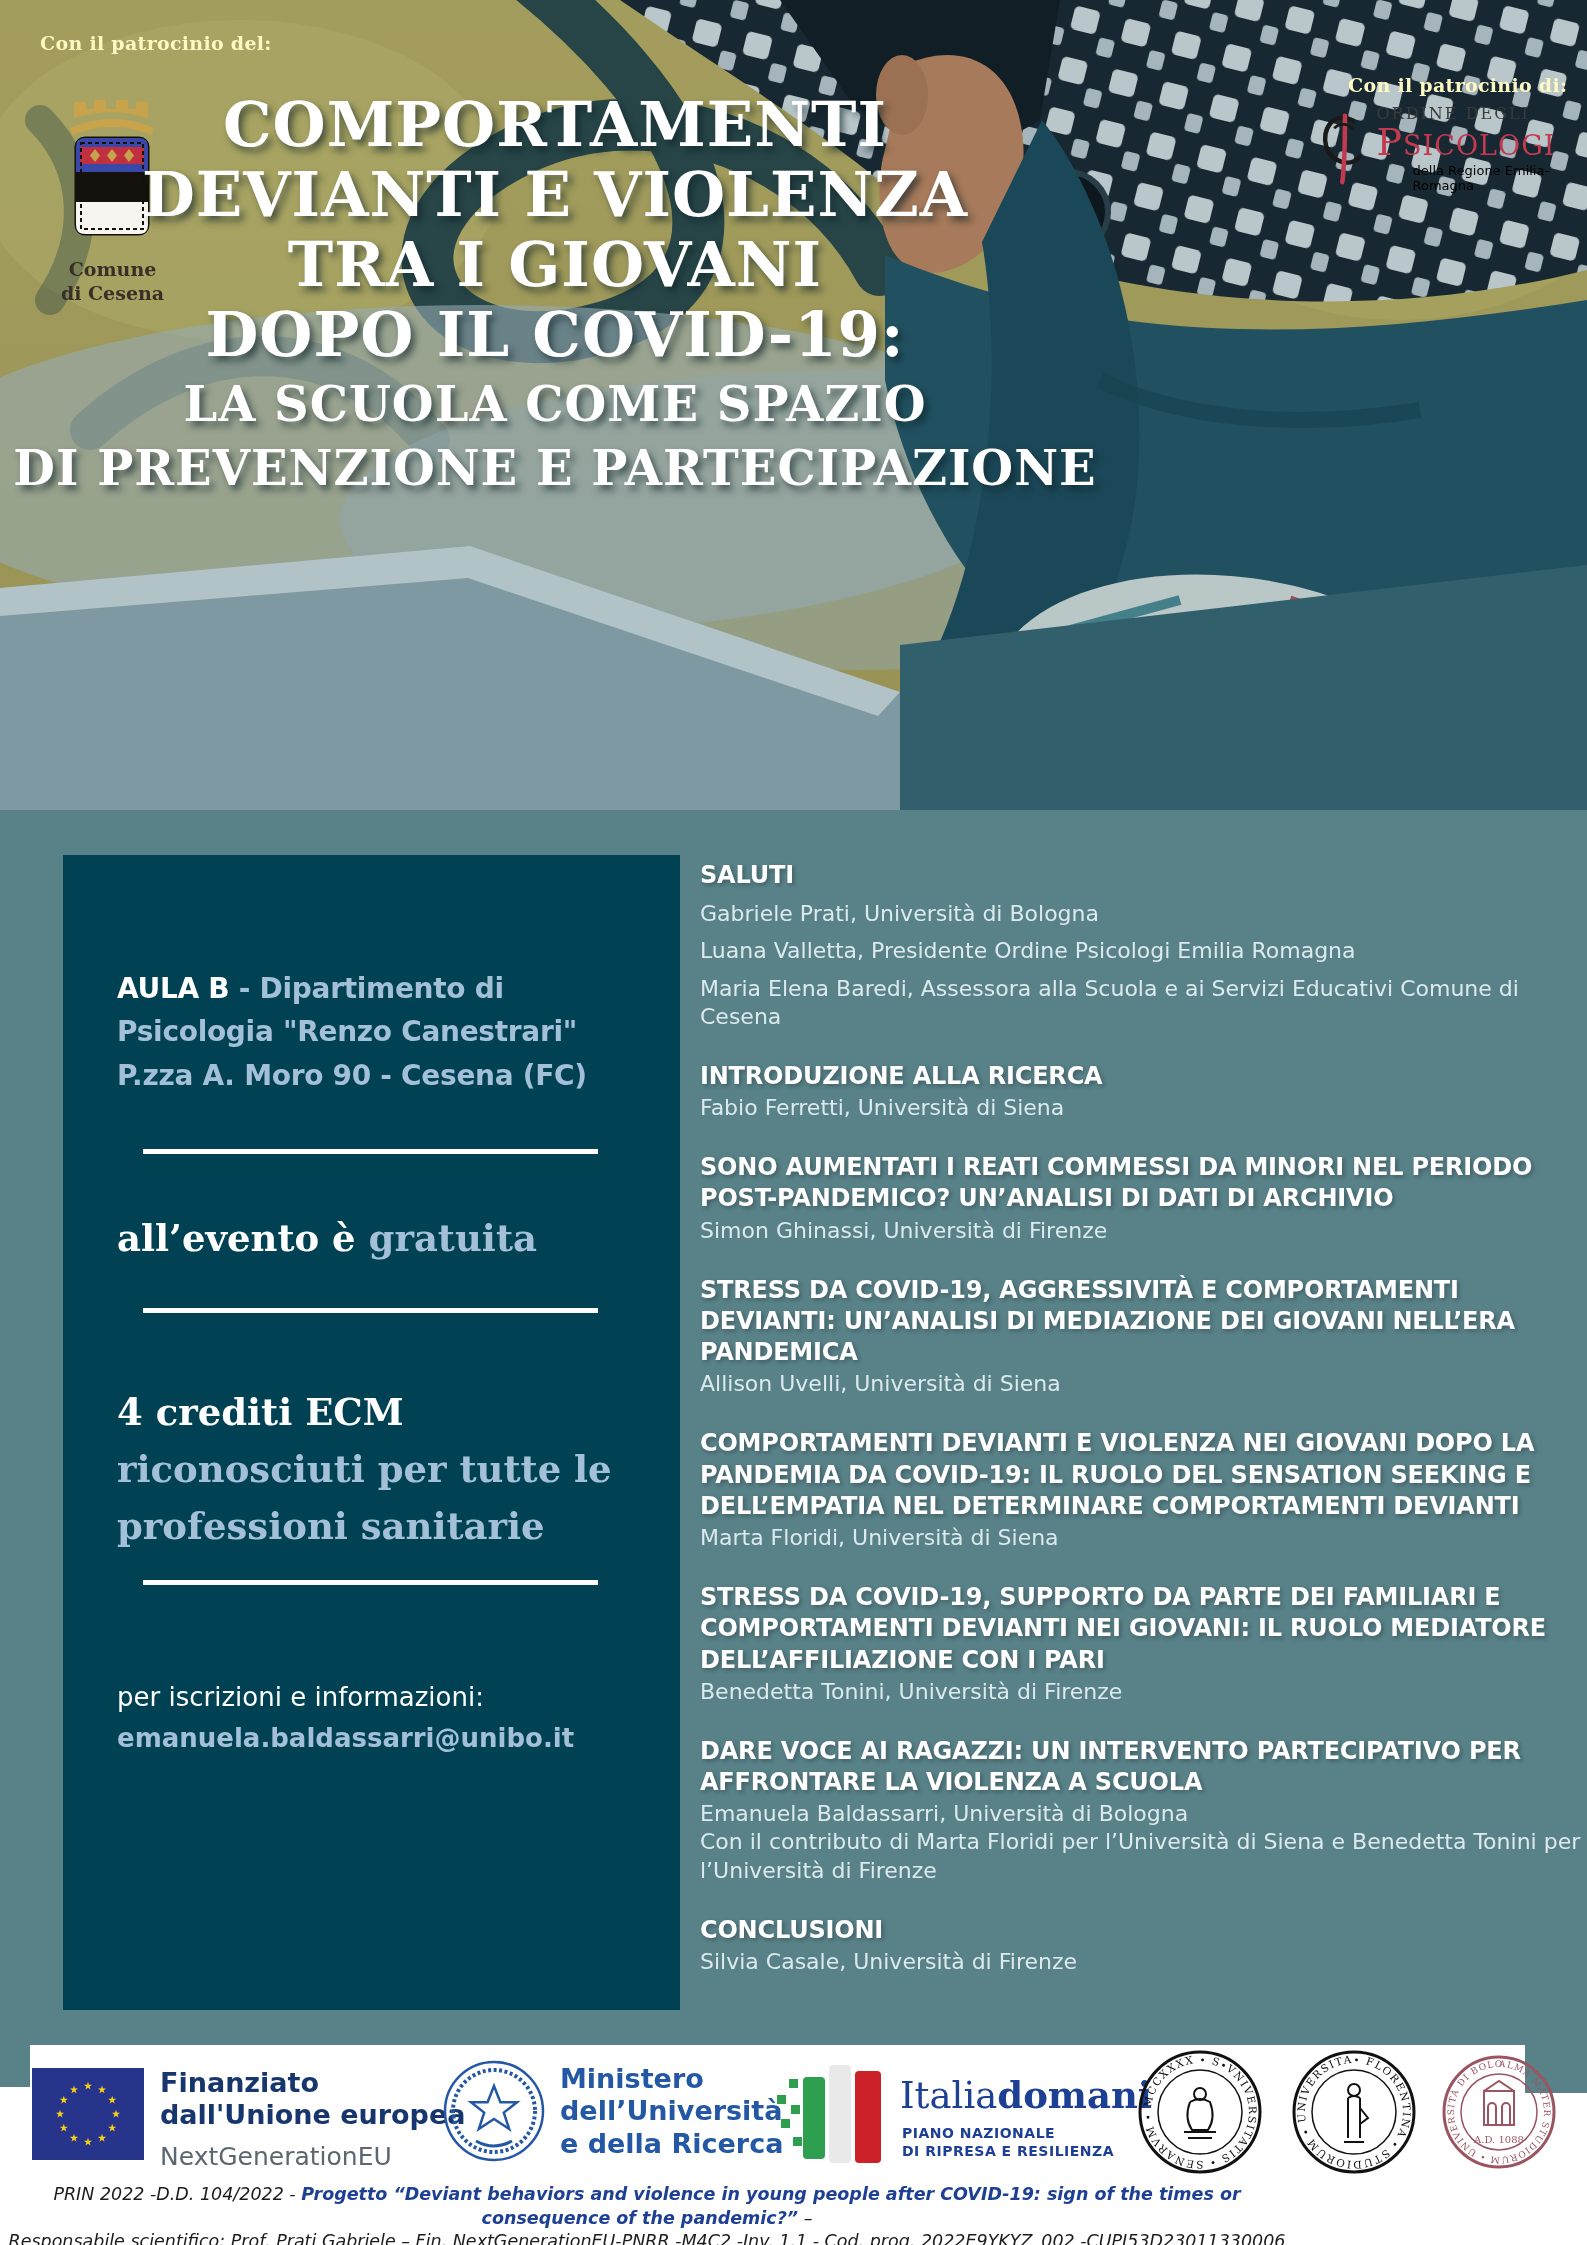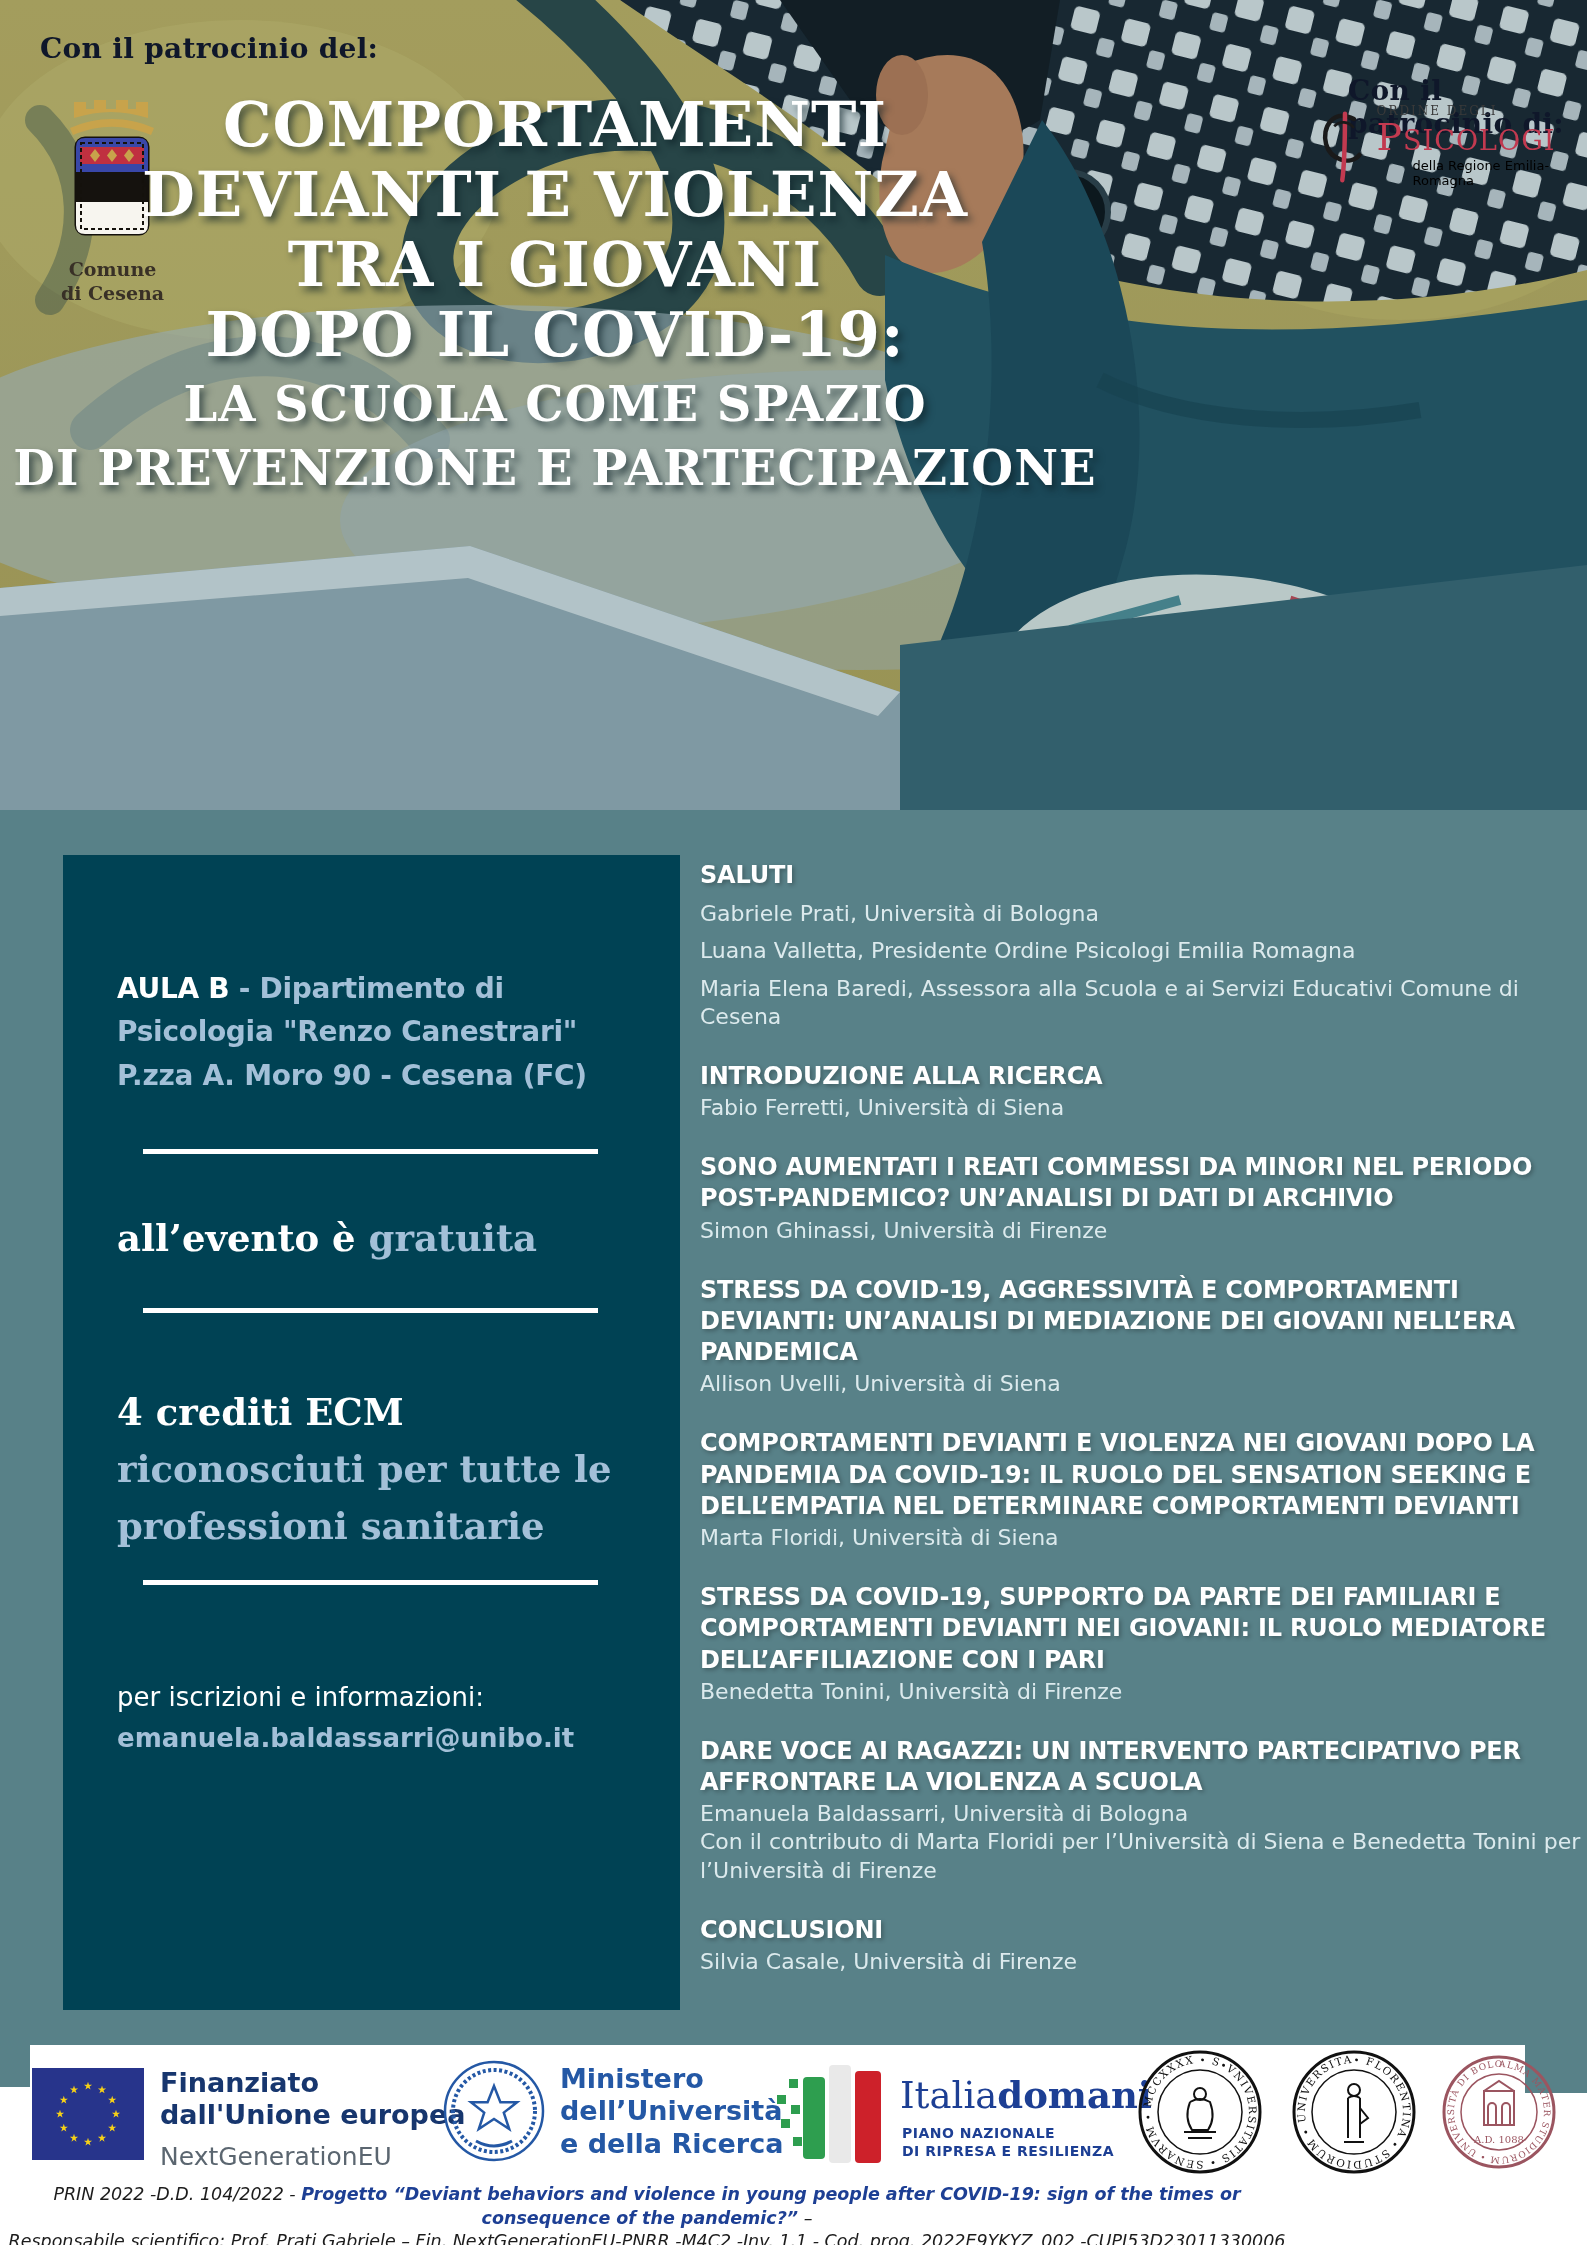--- a/index.html
+++ b/index.html
@@ -5,30 +5,30 @@
   html,body { margin:0; padding:0; background:#333; }
   .poster {
     position:relative; width:1587px; height:2245px;
     background:#588188; overflow:hidden;
     font-family:"DejaVu Sans", sans-serif;
   }
   
   .hero { position:absolute; left:0; top:0; width:1587px; height:810px; }
   .hero svg { display:block; }
   .patronage { position:absolute; font-family:"DejaVu Serif", serif; font-weight:bold;
-    font-size:28px; color:#0f172a; letter-spacing:.3px; }
+    font-size:19px; color:#fef9c3; letter-spacing:.3px; }
   .patronage-left { left:40px; top:32px; }
   .patronage-right { left:1348px; top:74px; }
   .crest { position:absolute; left:64px; top:74px; }
   .comune-name { position:absolute; left:30px; top:258px; width:165px; text-align:center;
     font-family:"DejaVu Serif", serif; font-weight:bold; font-size:19px; line-height:1.25;
     color:#383026; }
   .psicologi { position:absolute; left:1318px; top:104px; display:flex; align-items:center; gap:10px; }
   .psicologi .txt { display:flex; flex-direction:column; }
-  .psi-small { font-size:12px; letter-spacing:2px; color:#3a3a3a; font-family:"DejaVu Serif", serif; }
+  .psi-small { font-size:16px; letter-spacing:2px; color:#3a3a3a; font-family:"DejaVu Serif", serif; }
   .psi-name { font-size:38px; line-height:1.05; color:#c23a50; font-family:"DejaVu Serif", serif;
     font-variant:small-caps; letter-spacing:1px; }
   .psi-sub { font-size:13px; color:#000000;margin-left:36px; }
   .hero-title, .hero-subtitle {
     position:absolute; left:0; width:1110px; text-align:center; color:#fff;
     font-family:"DejaVu Serif", serif; font-weight:bold; letter-spacing:1px;
     text-shadow:4px 5px 7px rgba(12,32,38,.6);
   }
   .hero-title { top:90px; font-size:61px; line-height:70px; }
   .hero-subtitle { top:372px; font-size:48px; line-height:64px; }

